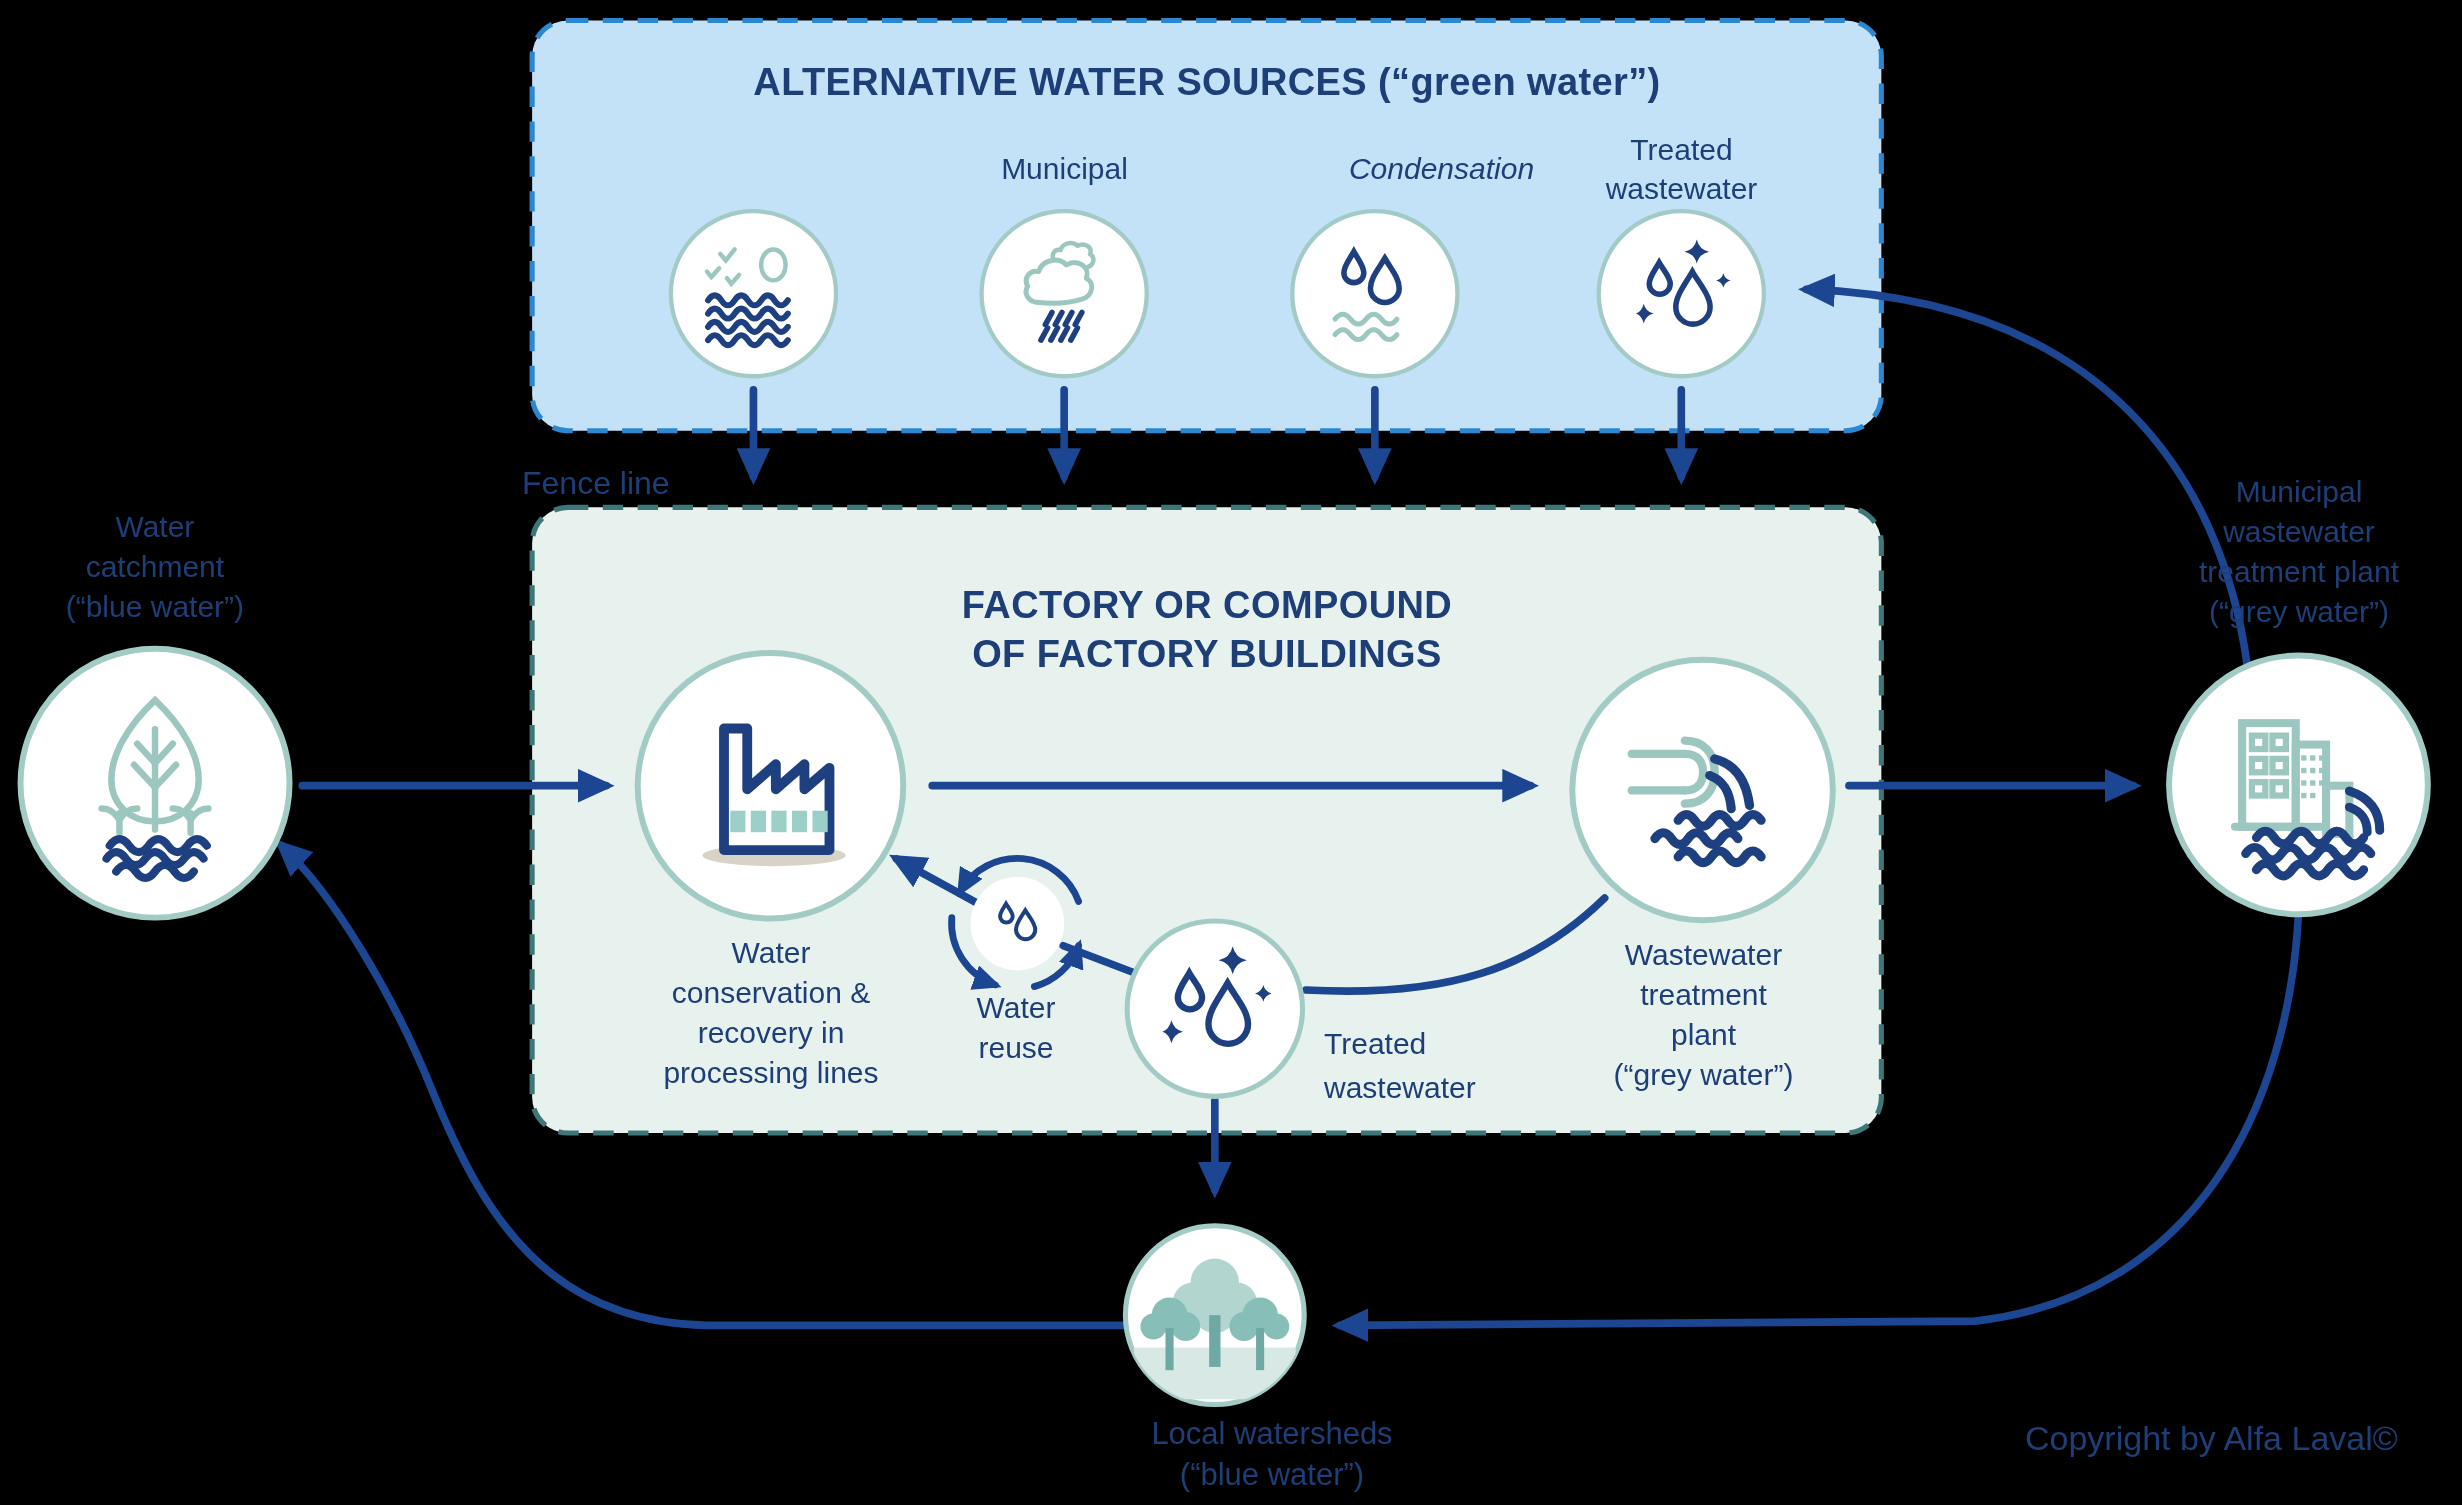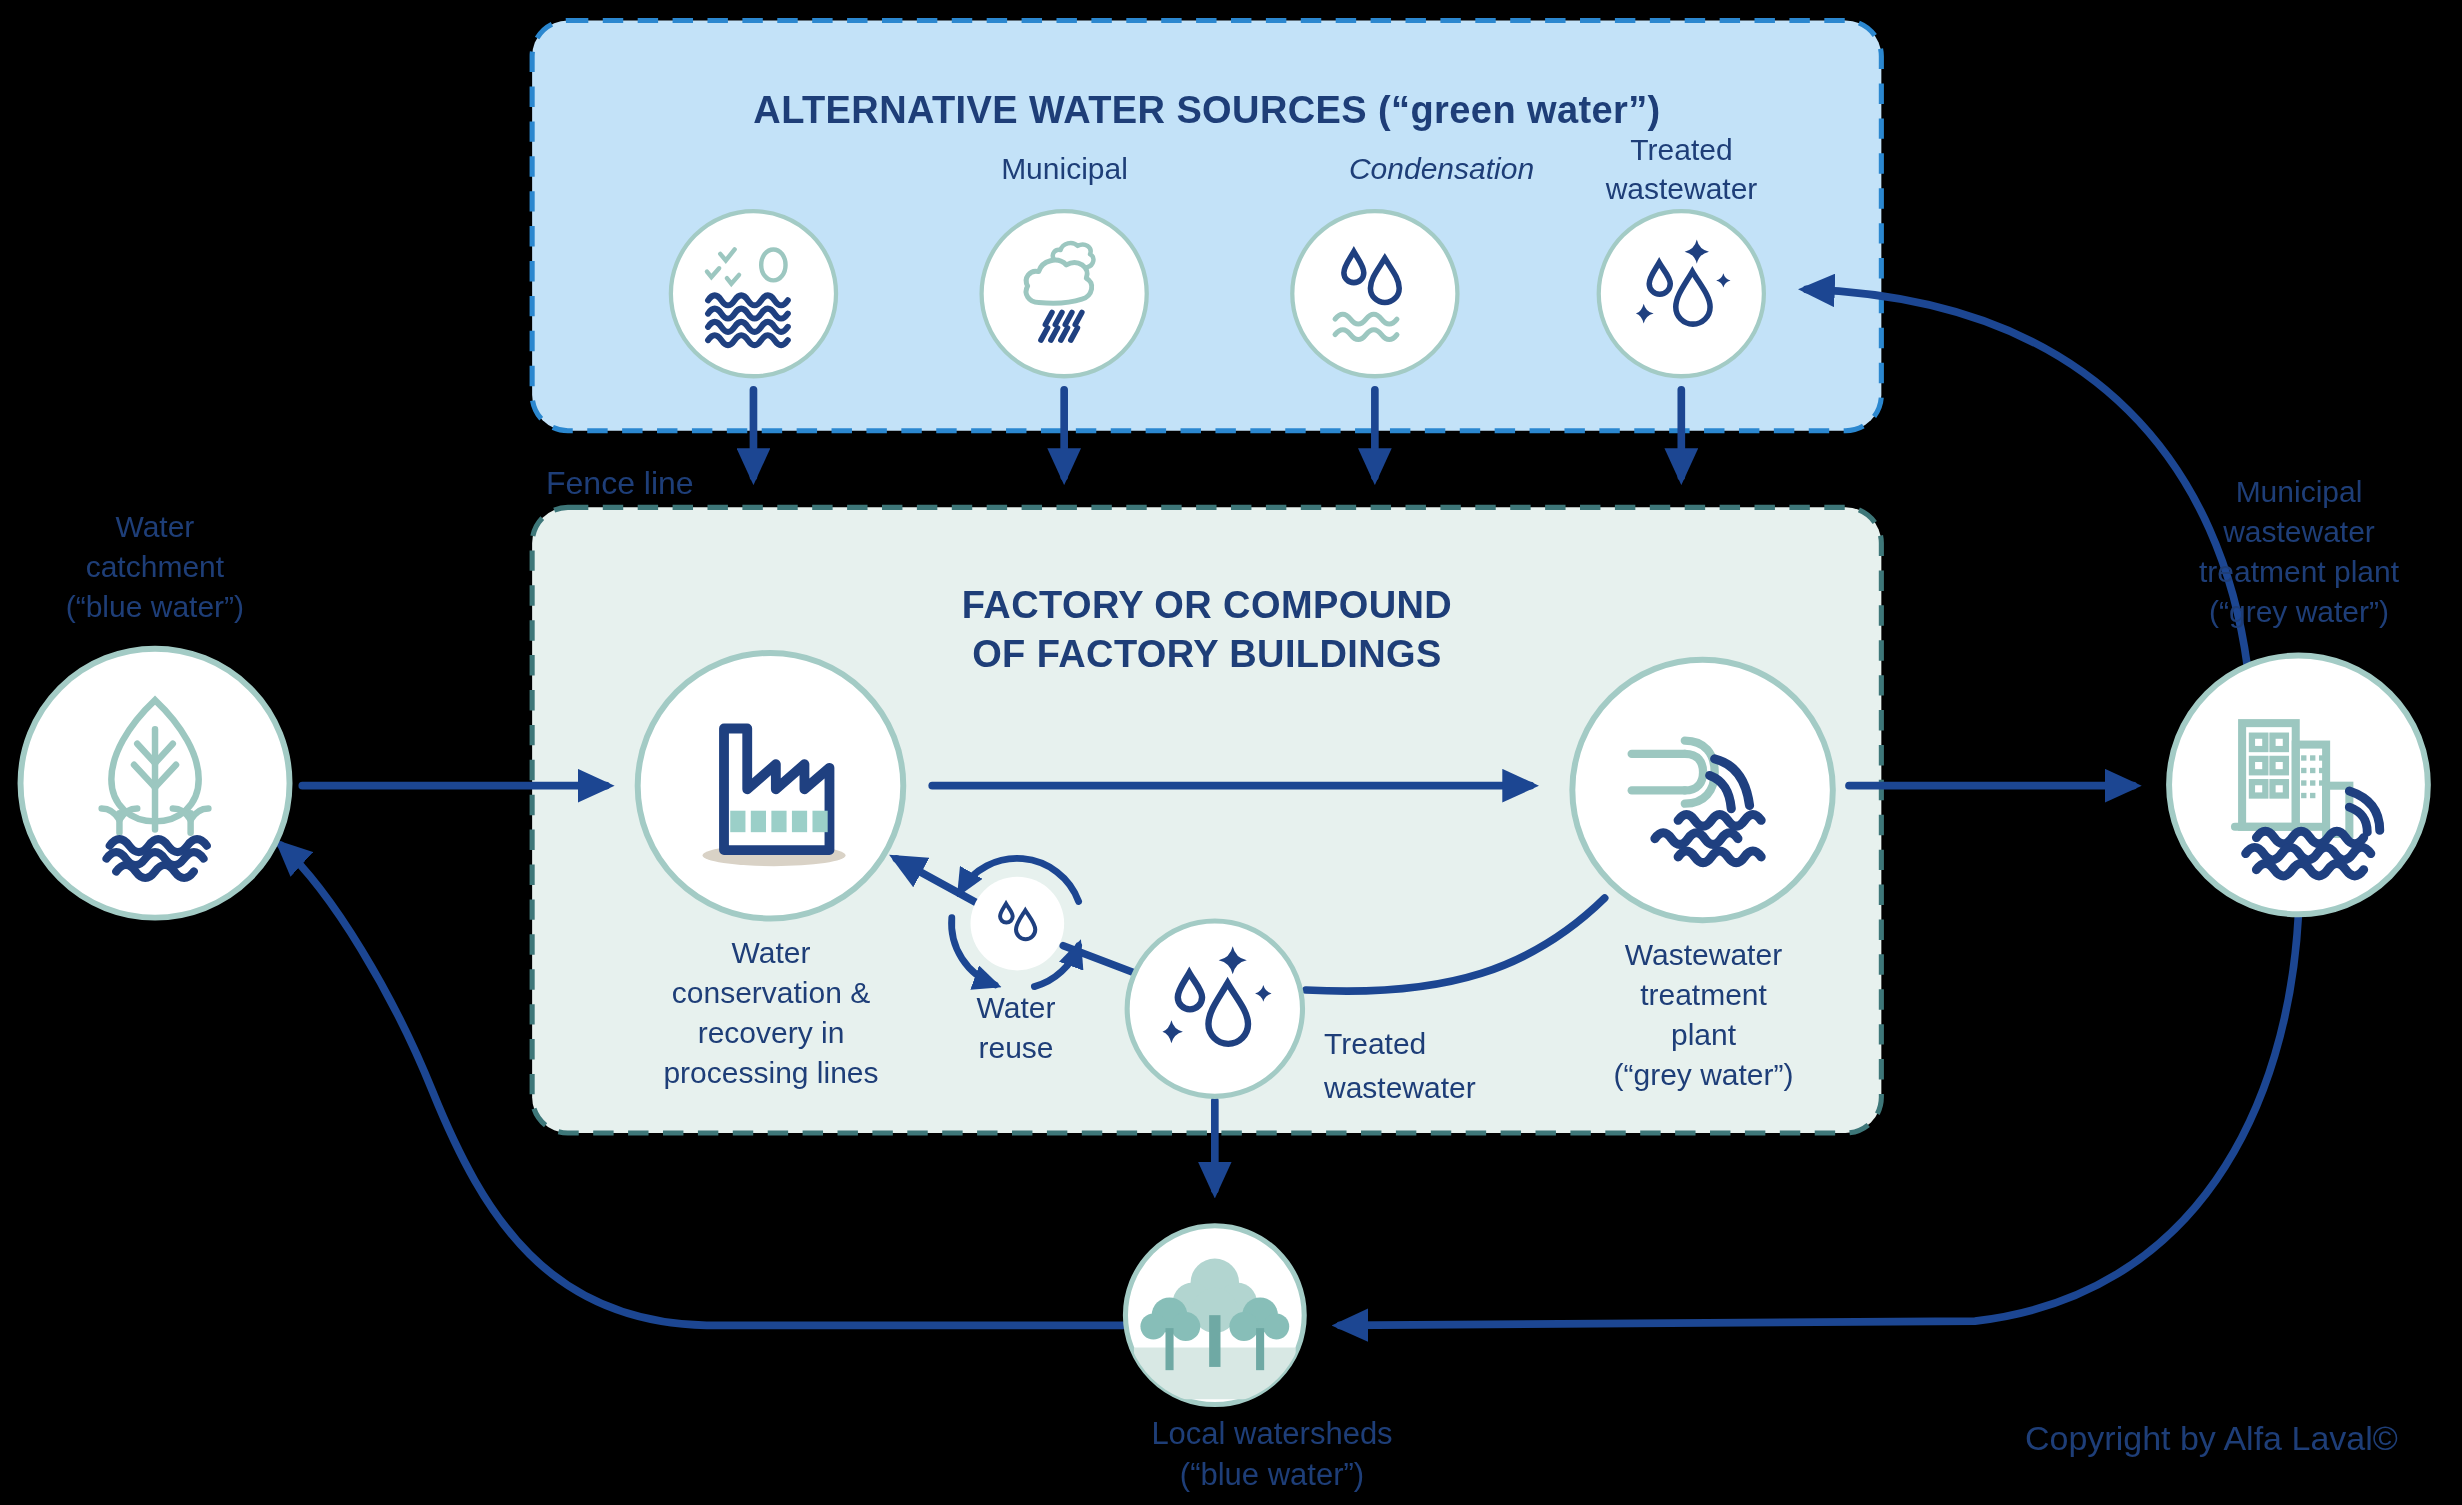--- a/index.html
+++ b/index.html
@@ -258,28 +258,28 @@
         </g>
         <g fill="#6FA9A4">
           <rect x="46.5" y="50" width="7" height="32"></rect>
           <rect x="19.5" y="58" width="5" height="26"></rect>
           <rect x="75.5" y="58" width="5" height="26"></rect>
         </g>
       </g>
     </g>
   </svg>
 
-  <div class="lbl box-title" style="left:532px;top:58px;width:1350px;margin-top:28px;">ALTERNATIVE WATER SOURCES (“green water”)</div>
+  <div class="lbl box-title" style="left:532px;top:58px;width:1350px;">ALTERNATIVE WATER SOURCES (“green water”)</div>
 
   <div class="lbl item-lbl" style="left:920px;top:126px;">Municipal</div>
   <div class="lbl item-lbl" style="left:1297px;top:126px;font-style:italic;">Condensation</div>
   <div class="lbl item-lbl" style="left:1537px;top:126px;">Treated
 wastewater</div>
 
-  <div class="lbl fence" style="left:522px;top:465px;text-align:left;margin-left:24px;">Fence line</div>
+  <div class="lbl fence" style="left:522px;top:465px;text-align:left;">Fence line</div>
 
   <div class="lbl box-title" style="left:532px;top:581px;width:1350px;">FACTORY OR COMPOUND
 OF FACTORY BUILDINGS</div>
 
   <div class="lbl node-lbl" style="left:575px;top:933px;width:392px;">Water
 conservation &amp;
 recovery in
 processing lines</div>
 
   <div class="lbl node-lbl" style="left:897px;top:988px;width:238px;">Water

